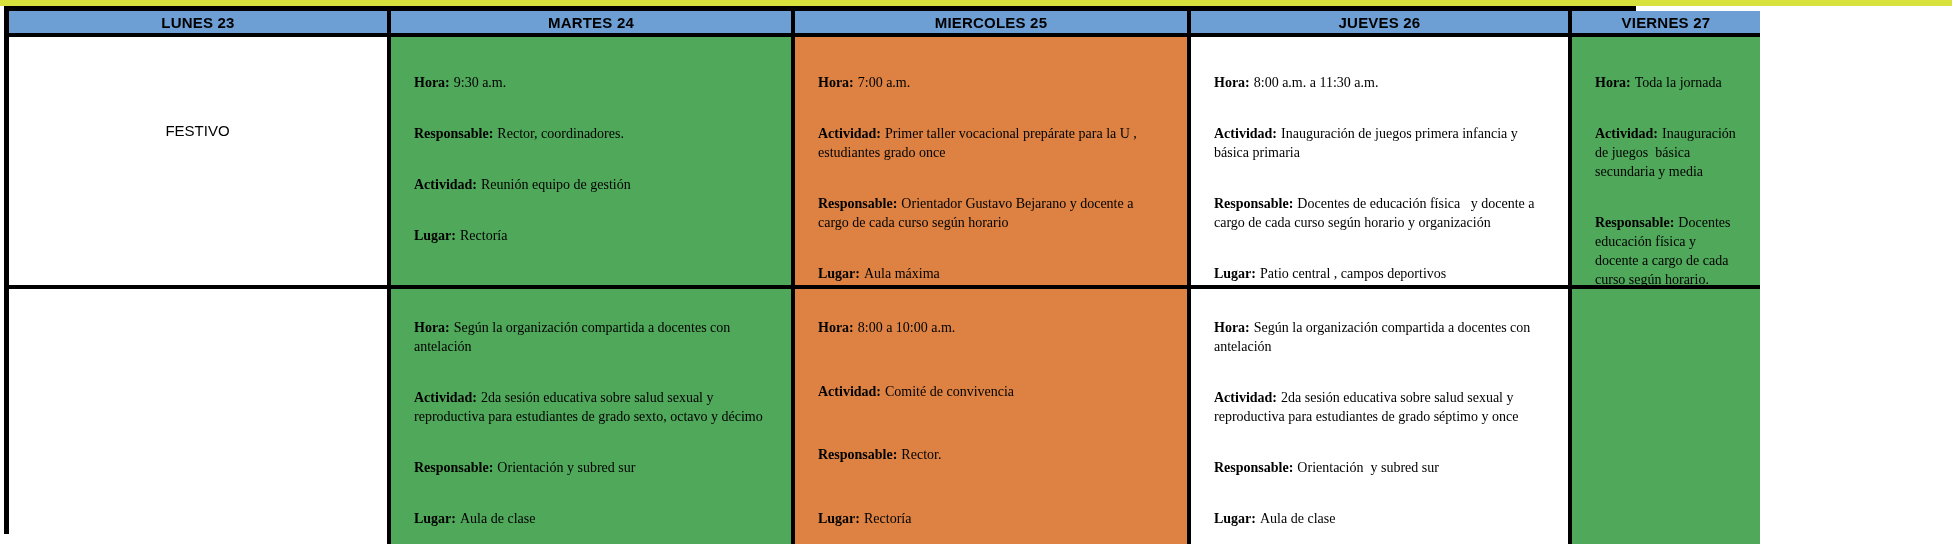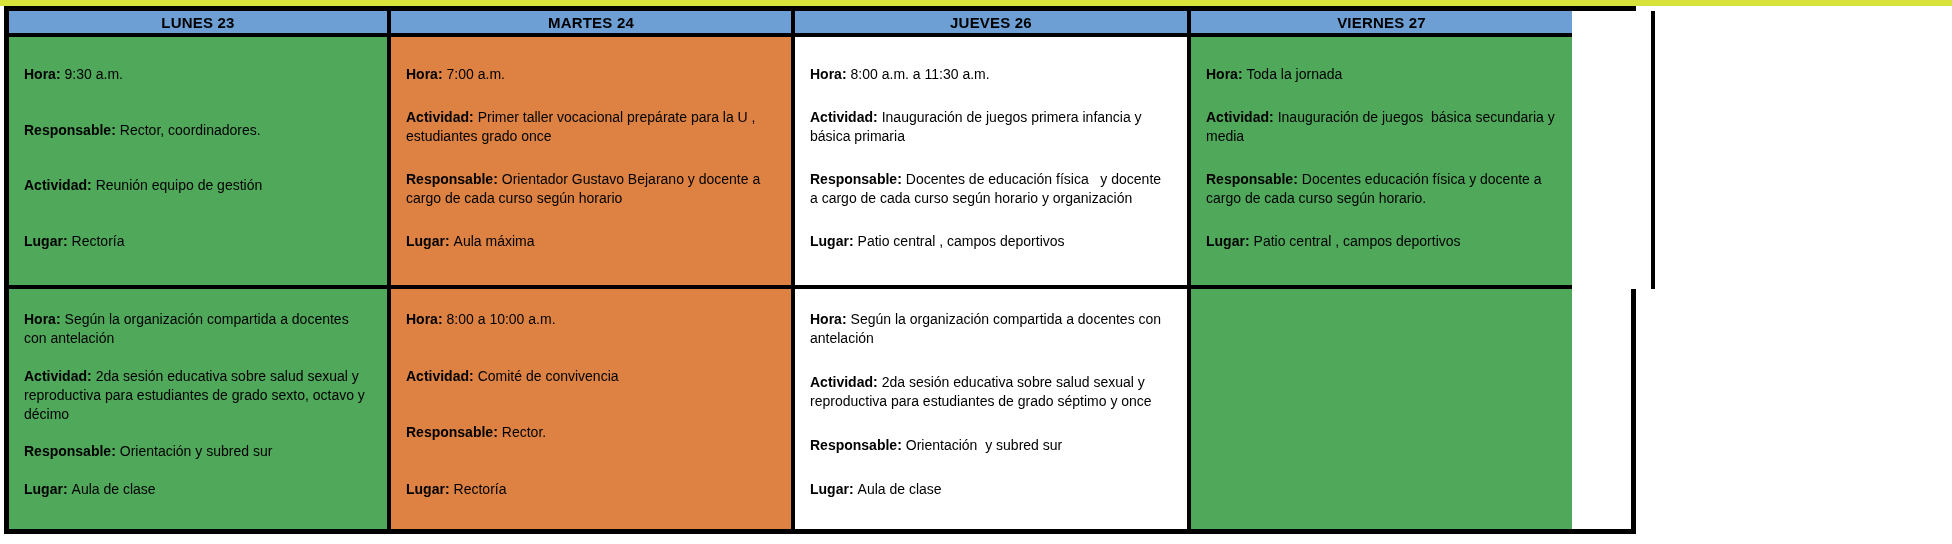--- a/index.html
+++ b/index.html
@@ -13,34 +13,35 @@
   .c-last{border-right:none;}
   .r-last{border-bottom:none;}
   .hcell{background:var(--header_bg,#6d9fd4);display:flex;align-items:center;justify-content:center;
     font-weight:700;font-size:15px;letter-spacing:.2px;}
   .bg-green{background:var(--green,#50a85a);}
   .bg-orange{background:var(--orange,#dd8243);}
   .bg-white{background:var(--white,#ffffff);}
   .cell{display:flex;flex-direction:column;justify-content:space-between;
     padding:20px 8px 26px 7px;font-size:14px;line-height:19px;}
   .cell.r2{padding-top:13px;padding-bottom:22px;}
-  .entry{margin:8px;white-space:pre-wrap;}
+  .entry{margin:16px;white-space:pre-wrap;font-family:Liberation Serif, serif;}
   .lbl{font-weight:700;padding-right:4px;}
   .festivo-cell{justify-content:flex-start;align-items:center;padding-top:84px;}
   .festivo{font-weight:400;font-size:15px;}
 </style>
 </head>
 <body>
 
 <div class="top-strip"></div>
 
 <div class="schedule">
 
   <div class="hcell">LUNES 23</div>
   <div class="hcell">MARTES 24</div>
+  <div class="hcell">MIERCOLES 25</div>
   <div class="hcell">JUEVES 26</div>
   <div class="hcell c-last">VIERNES 27</div>
 
   <div class="cell r1 bg-white festivo-cell">
     <span class="festivo">FESTIVO</span>
   </div>
 
   <div class="cell r1 bg-green">
     <p class="entry"><b class="lbl">Hora:</b><span>9:30 a.m.</span></p>
     <p class="entry"><b class="lbl">Responsable:</b><span>Rector, coordinadores.</span></p>

